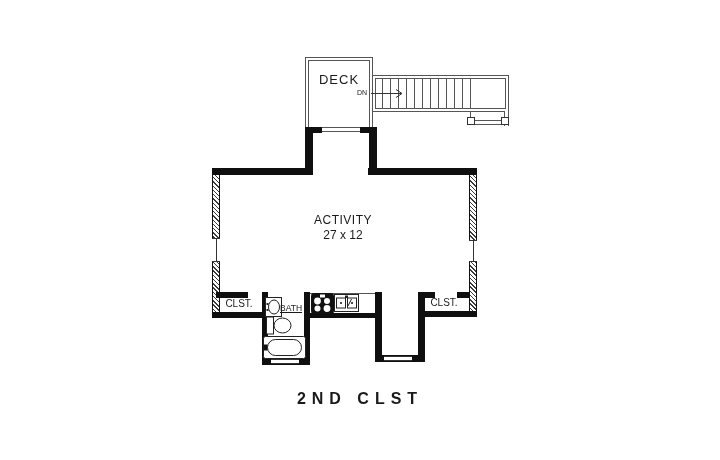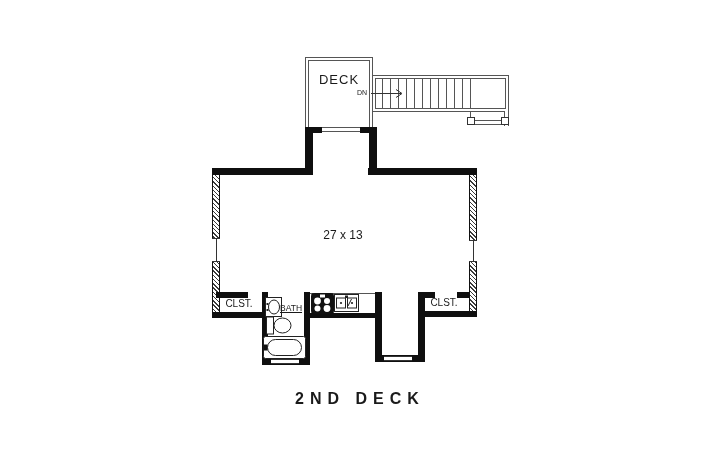--- a/index.html
+++ b/index.html
@@ -79,21 +79,22 @@
   <div class="wall" style="left:368px;top:168px;width:109px;height:7px;"></div>
   <div class="hatch" style="left:212px;top:168px;width:8px;height:150px;"></div>
   <div class="hatch" style="left:469px;top:168px;width:8px;height:149px;"></div>
   <div class="winV" style="left:212px;top:238px;width:8px;height:24px;">
       <div class="glass"></div>
     </div>
   <div class="winV" style="left:469px;top:240px;width:8px;height:22px;">
       <div class="glass"></div>
     </div>
 
-  <div class="label" style="left:283px;top:228px;width:120px;text-align:center;font-size:12px;">27 x 13</div>
+  <div class="label" style="left:283px;top:213px;width:120px;text-align:center;font-size:12px;letter-spacing:0.5px;">ACTIVITY</div>
+  <div class="label" style="left:283px;top:228px;width:120px;text-align:center;font-size:12px;">27 x 12</div>
 
   <div class="wall" style="left:216px;top:292px;width:32px;height:6px;"></div>
   <div class="wall" style="left:212px;top:312px;width:55px;height:6px;"></div>
   <div class="label" style="left:216px;top:298px;width:46px;text-align:center;font-size:10px;">CLST.</div>
 
   <div class="wall" style="left:262px;top:292px;width:6px;height:73px;"></div>
   <div class="wall" style="left:304px;top:292px;width:6px;height:73px;"></div>
   <div class="wall" style="left:262px;top:358px;width:48px;height:7px;"></div>
   <div class="winH" style="left:271px;top:359px;width:28px;height:5px;"></div>
   <div class="label" style="left:280px;top:303px;font-size:8.5px;text-decoration:underline;">BATH</div>
@@ -147,15 +148,15 @@
   <div class="wall" style="left:375px;top:292px;width:7px;height:68px;"></div>
   <div class="wall" style="left:418px;top:292px;width:7px;height:68px;"></div>
   <div class="wall" style="left:375px;top:355px;width:50px;height:7px;"></div>
   <div class="winH" style="left:384px;top:356px;width:28px;height:5px;"></div>
 
   <div class="wall" style="left:418px;top:292px;width:17px;height:6px;"></div>
   <div class="wall" style="left:457px;top:292px;width:12px;height:6px;"></div>
   <div class="wall" style="left:425px;top:311px;width:52px;height:6px;"></div>
   <div class="label" style="left:421px;top:297px;width:46px;text-align:center;font-size:10px;">CLST.</div>
 
-  <div class="label" style="left:250px;top:390px;width:220px;text-align:center;font-size:16px;font-weight:bold;letter-spacing:6px;">2ND DECK</div>
+  <div class="label" style="left:250px;top:390px;width:220px;text-align:center;font-size:16px;font-weight:bold;letter-spacing:6px;">2ND CLST</div>
 
 </div>
 
 </body></html>

